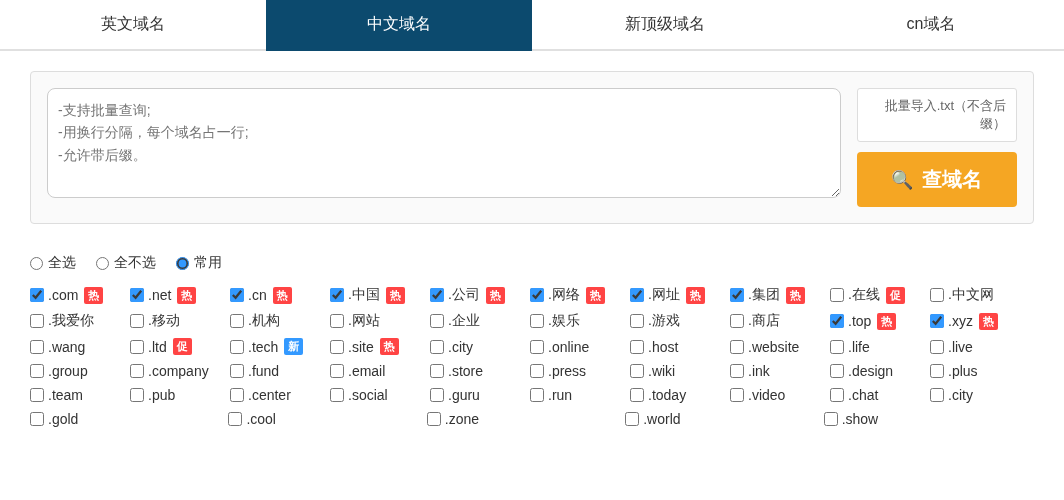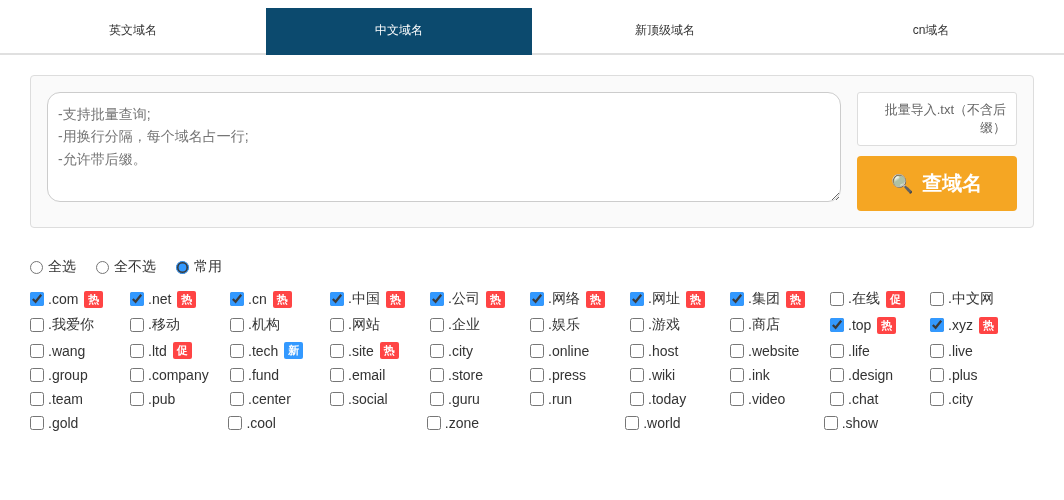--- a/index.html
+++ b/index.html
@@ -19,26 +19,25 @@
     
     .tabs {
       display: flex;
       border-bottom: 2px solid #e0e0e0;
       background: #fff;
     }
     .tab {
       flex: 1;
       text-align: center;
       padding: 14px 0;
-      font-size: 12px;
+      font-size: 16px;
       color: #333;
       cursor: pointer;
       border-bottom: 2px solid transparent;
       margin-bottom: -2px;
-      margin-top: 8px;
     }
     .tab.active {
       background: #0c4a6e;
       color: #fff;
     }
 
     
     .search-area {
       margin: 20px 30px;
       border: 1px solid #ddd;
@@ -54,21 +53,21 @@
     }
 
     .textarea-wrap {
       flex: 1;
     }
 
     .search-textarea {
       width: 100%;
       height: 110px;
       border: 1px solid #ccc;
-      border-radius: 13px;
+      border-radius: 8px;
       padding: 10px;
       font-size: 14px;
       color: #666;
       resize: vertical;
       background: #fff;
       font-family: inherit;
       line-height: 1.6;
     }
 
     .search-right {

